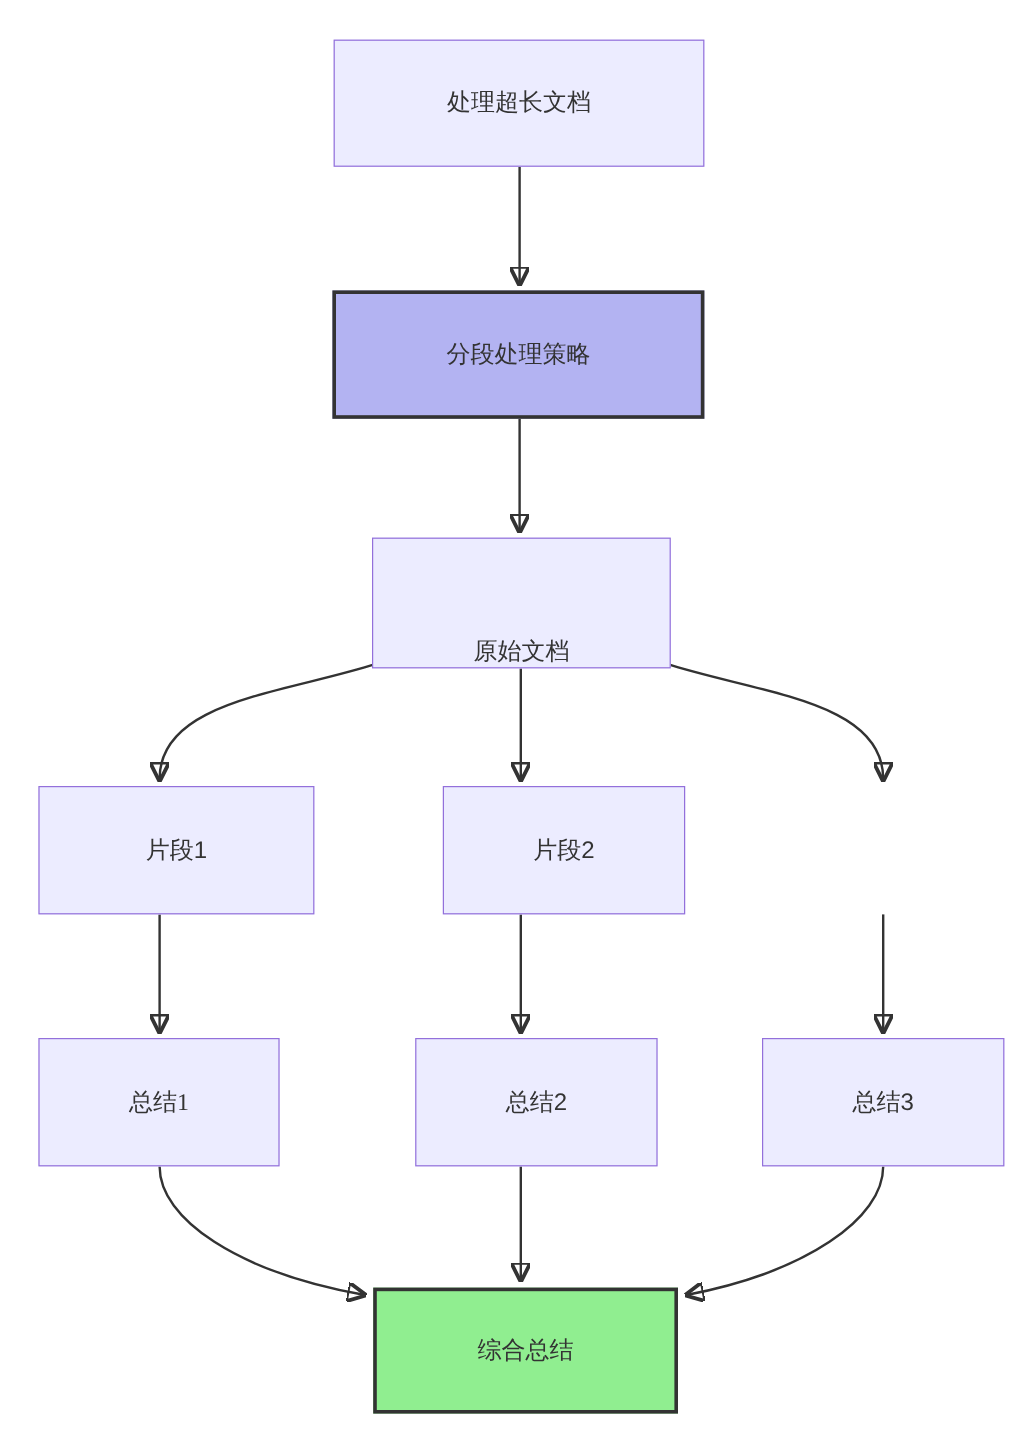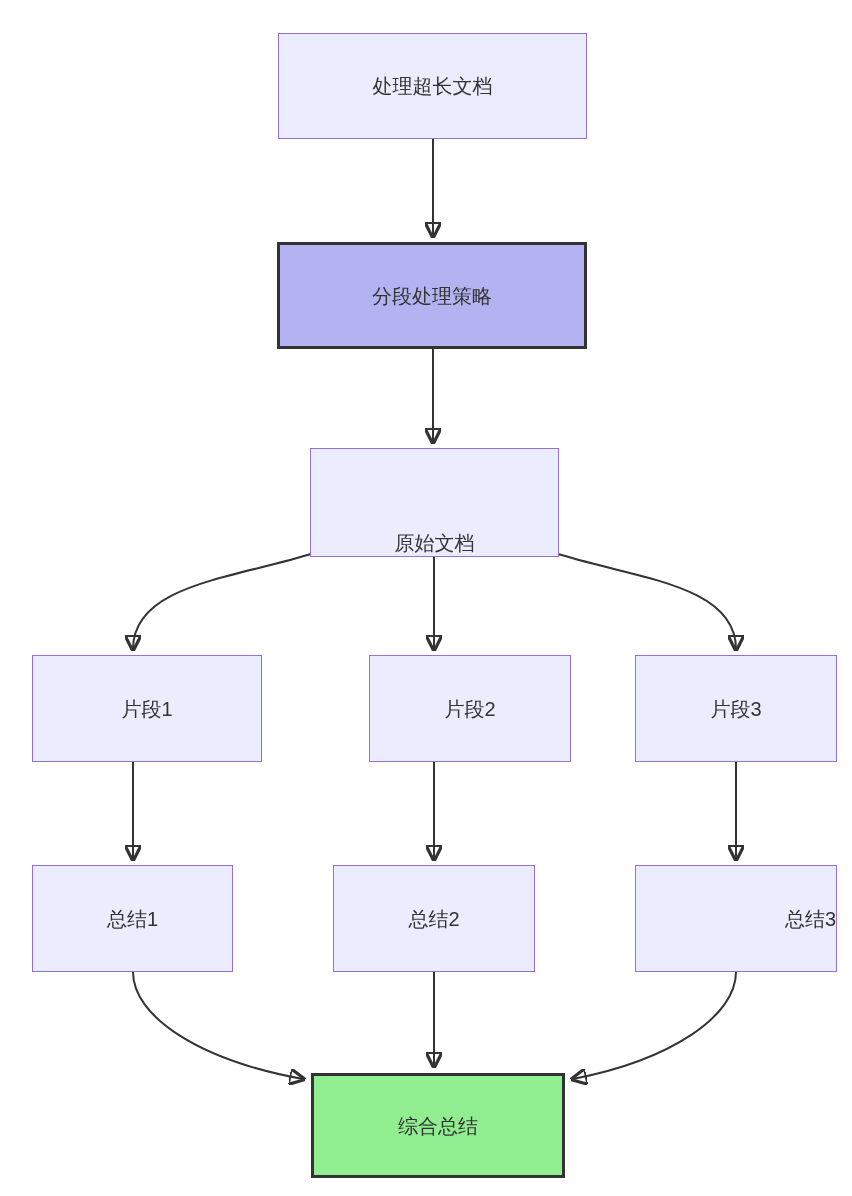--- a/index.html
+++ b/index.html
@@ -62,33 +62,30 @@
   </div>
 
   <div class="node" style="left:32px; top:655px; width:230px; height:107px;">
     <span>片段1</span>
   </div>
 
   <div class="node" style="left:333px; top:655px; width:202px; height:107px;margin-left:36px;">
     <span>片段2</span>
   </div>
 
-  <div class="node" style="left:635px; top:655px; width:202px; height:107px;">
-    <span>片段3</span>
-  </div>
 
-  <div class="node" style="left:32px; top:865px; width:201px; height:107px;">
+  <div class="node" style="left:32px; top:865px; width:201px; height:107px;font-family:Liberation Serif, serif;">
     <span>总结1</span>
   </div>
 
-  <div class="node" style="left:333px; top:865px; width:202px; height:107px;">
+  <div class="node" style="left:346px; top:865px; width:202px; height:107px;">
     <span>总结2</span>
   </div>
 
-  <div class="node" style="left:635px; top:865px; width:202px; height:107px;justify-content:flex-end;">
+  <div class="node" style="left:635px; top:865px; width:202px; height:107px;">
     <span>总结3</span>
   </div>
 
   <div class="node node--final" style="left:311px; top:1073px; width:254px; height:105px;">
     <span>综合总结</span>
   </div>
 
 </div>
 
 </body></html>

